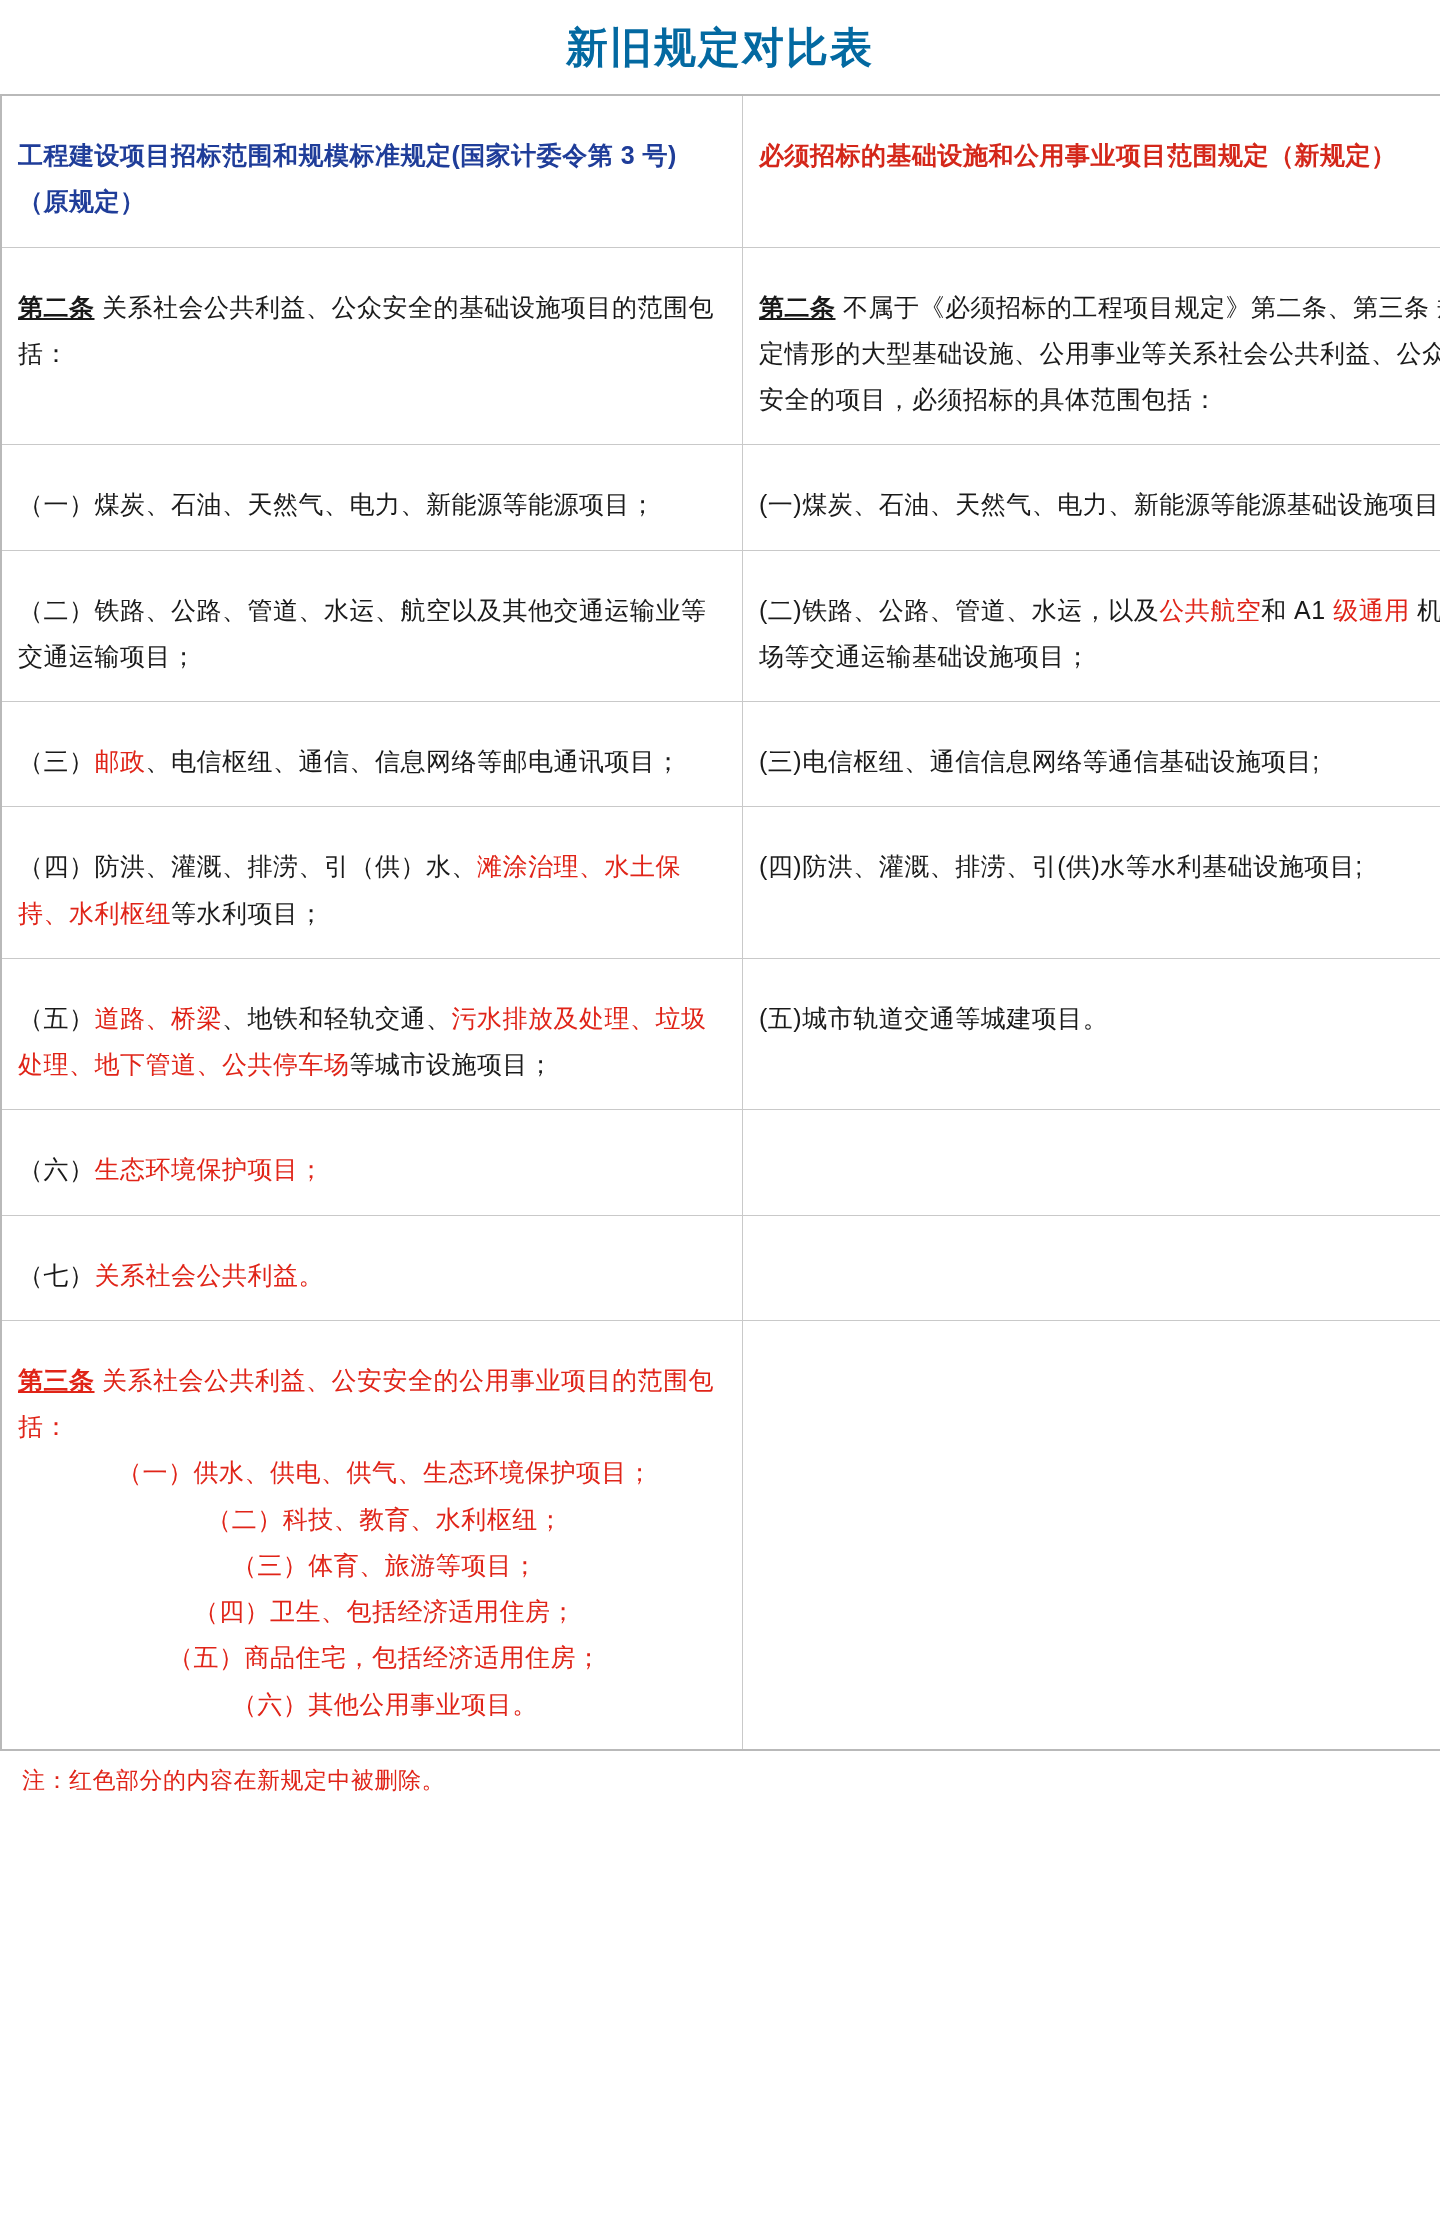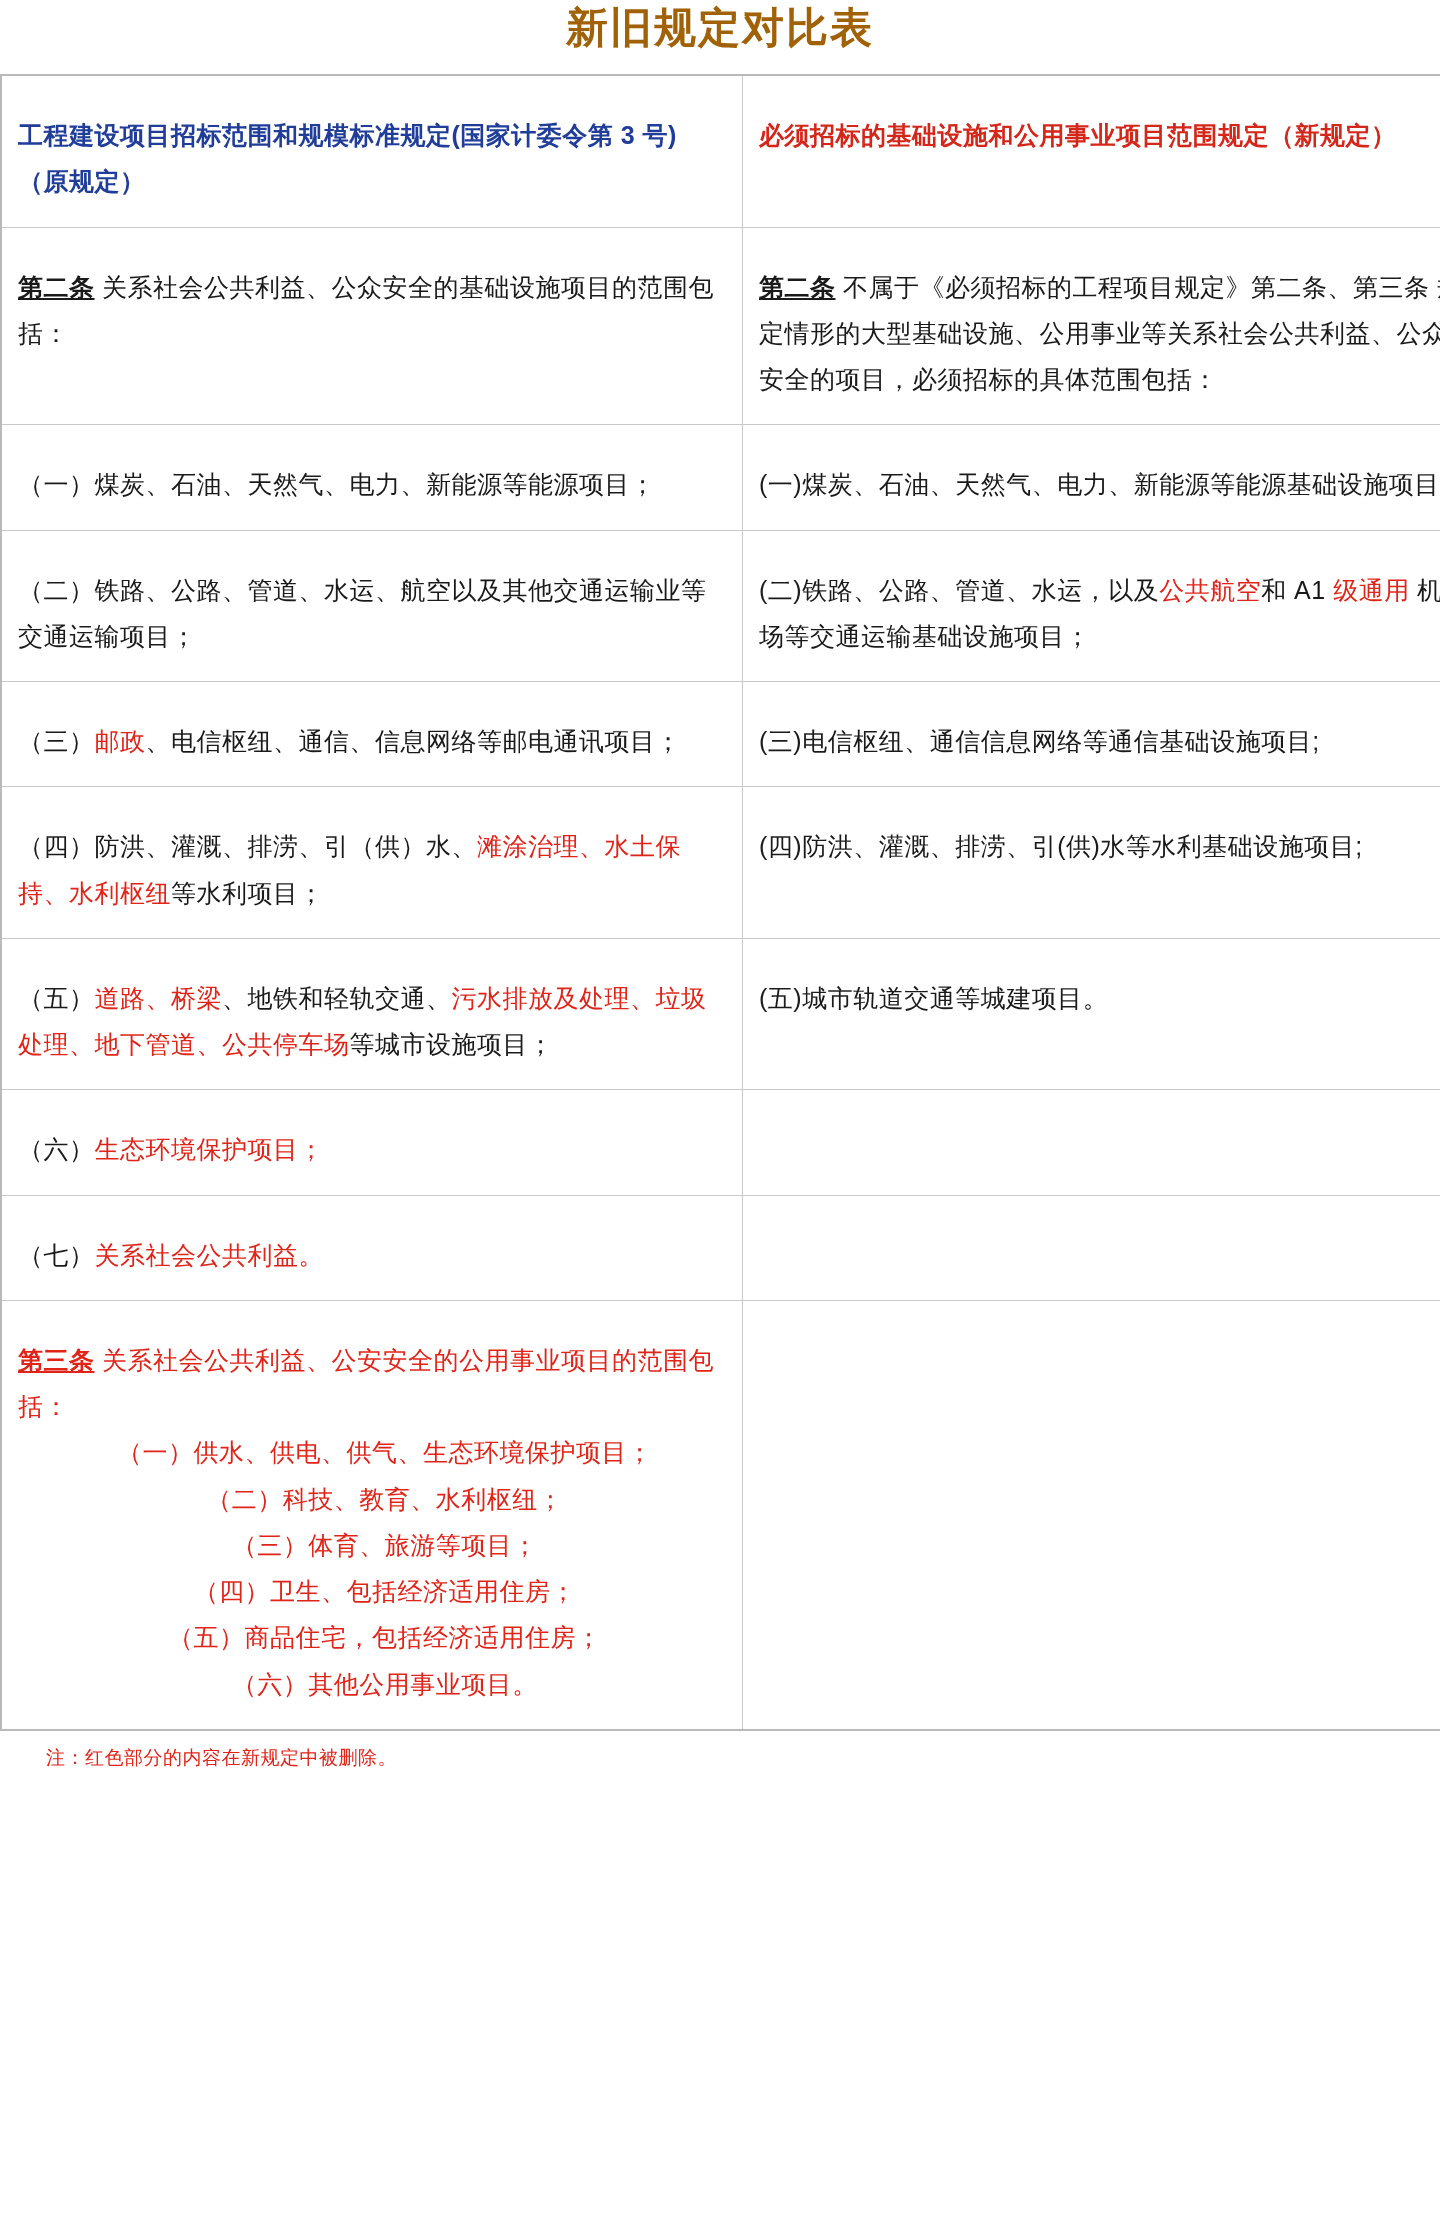--- a/index.html
+++ b/index.html
@@ -18,22 +18,22 @@
     box-sizing: border-box;
     padding: 0 0 10px 0;
     background: #fff;
     position: relative;
   }
   .doc-title {
     text-align: center;
     font-size: 42px;
     font-weight: 600;
     letter-spacing: 2px;
-    padding: 0 0 18px 0;
-    color: #a16207;
+    padding: 20px 0 18px 0;
+    color: #0369a1;
     font-family: "DejaVu Sans", "Liberation Sans", sans-serif;
   }
   table.cmp {
     width: 1415px;
     margin: 0 auto;
     border-collapse: collapse;
     table-layout: fixed;
     border: 2px solid #b9b9b9;
   }
   table.cmp td {
@@ -59,25 +59,24 @@
     font-weight: 700;
     color: #d4271a;
     font-size: 27px;
     line-height: 1.75;
     padding-top: 20px;
     padding-bottom: 24px;
   }
   .bold { font-weight: 700; text-decoration: underline; }
   .red { color: #e02418; text-align: center; }
   .note {
-    font-size: 19px;
+    font-size: 23px;
     color: #e02418;
     padding: 14px 0 0 22px;
     letter-spacing: 0.5px;
-    margin-left: 24px;
   }
   .empty-cell { }
 </style>
 </head>
 <body>
 
 <div class="page">
 
   <div class="doc-title">新旧规定对比表</div>
 

